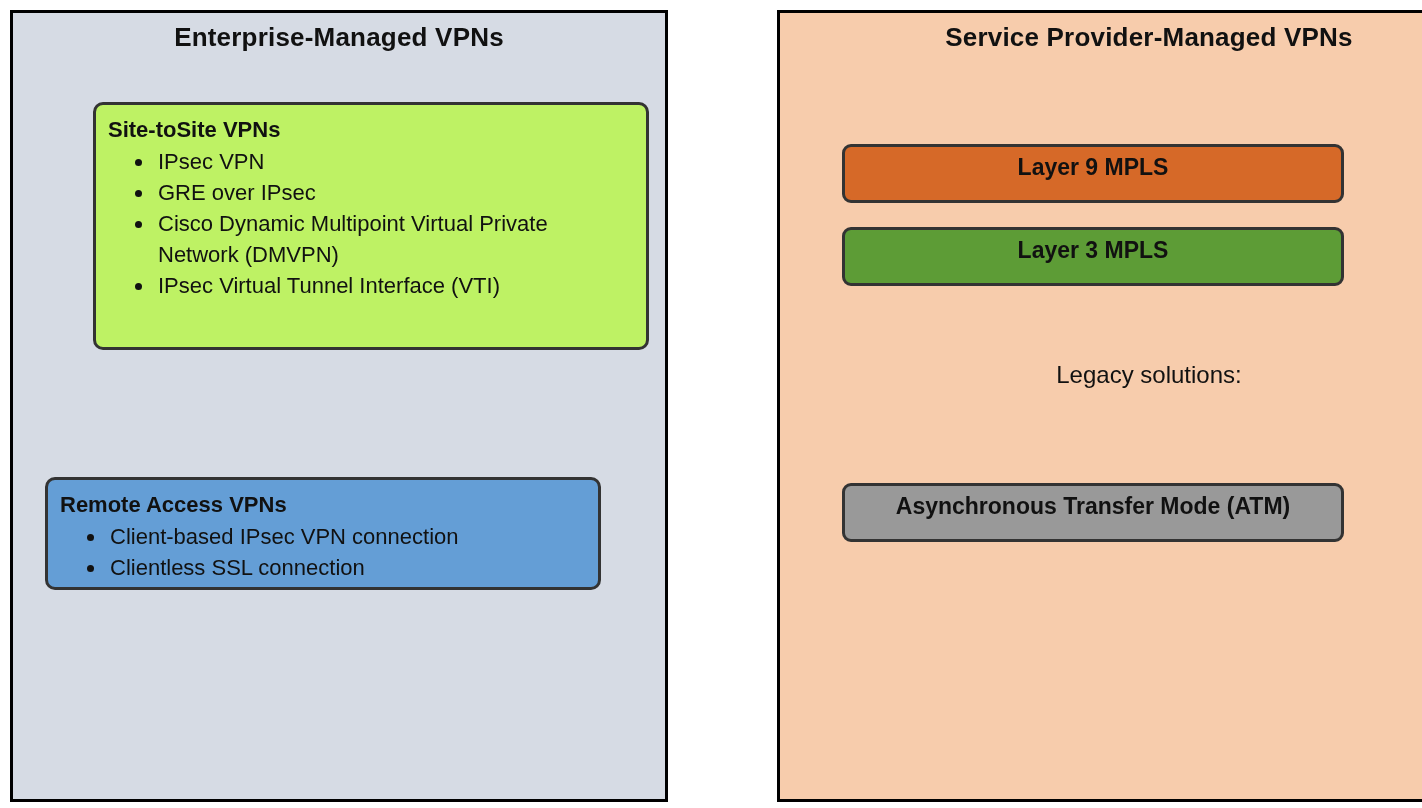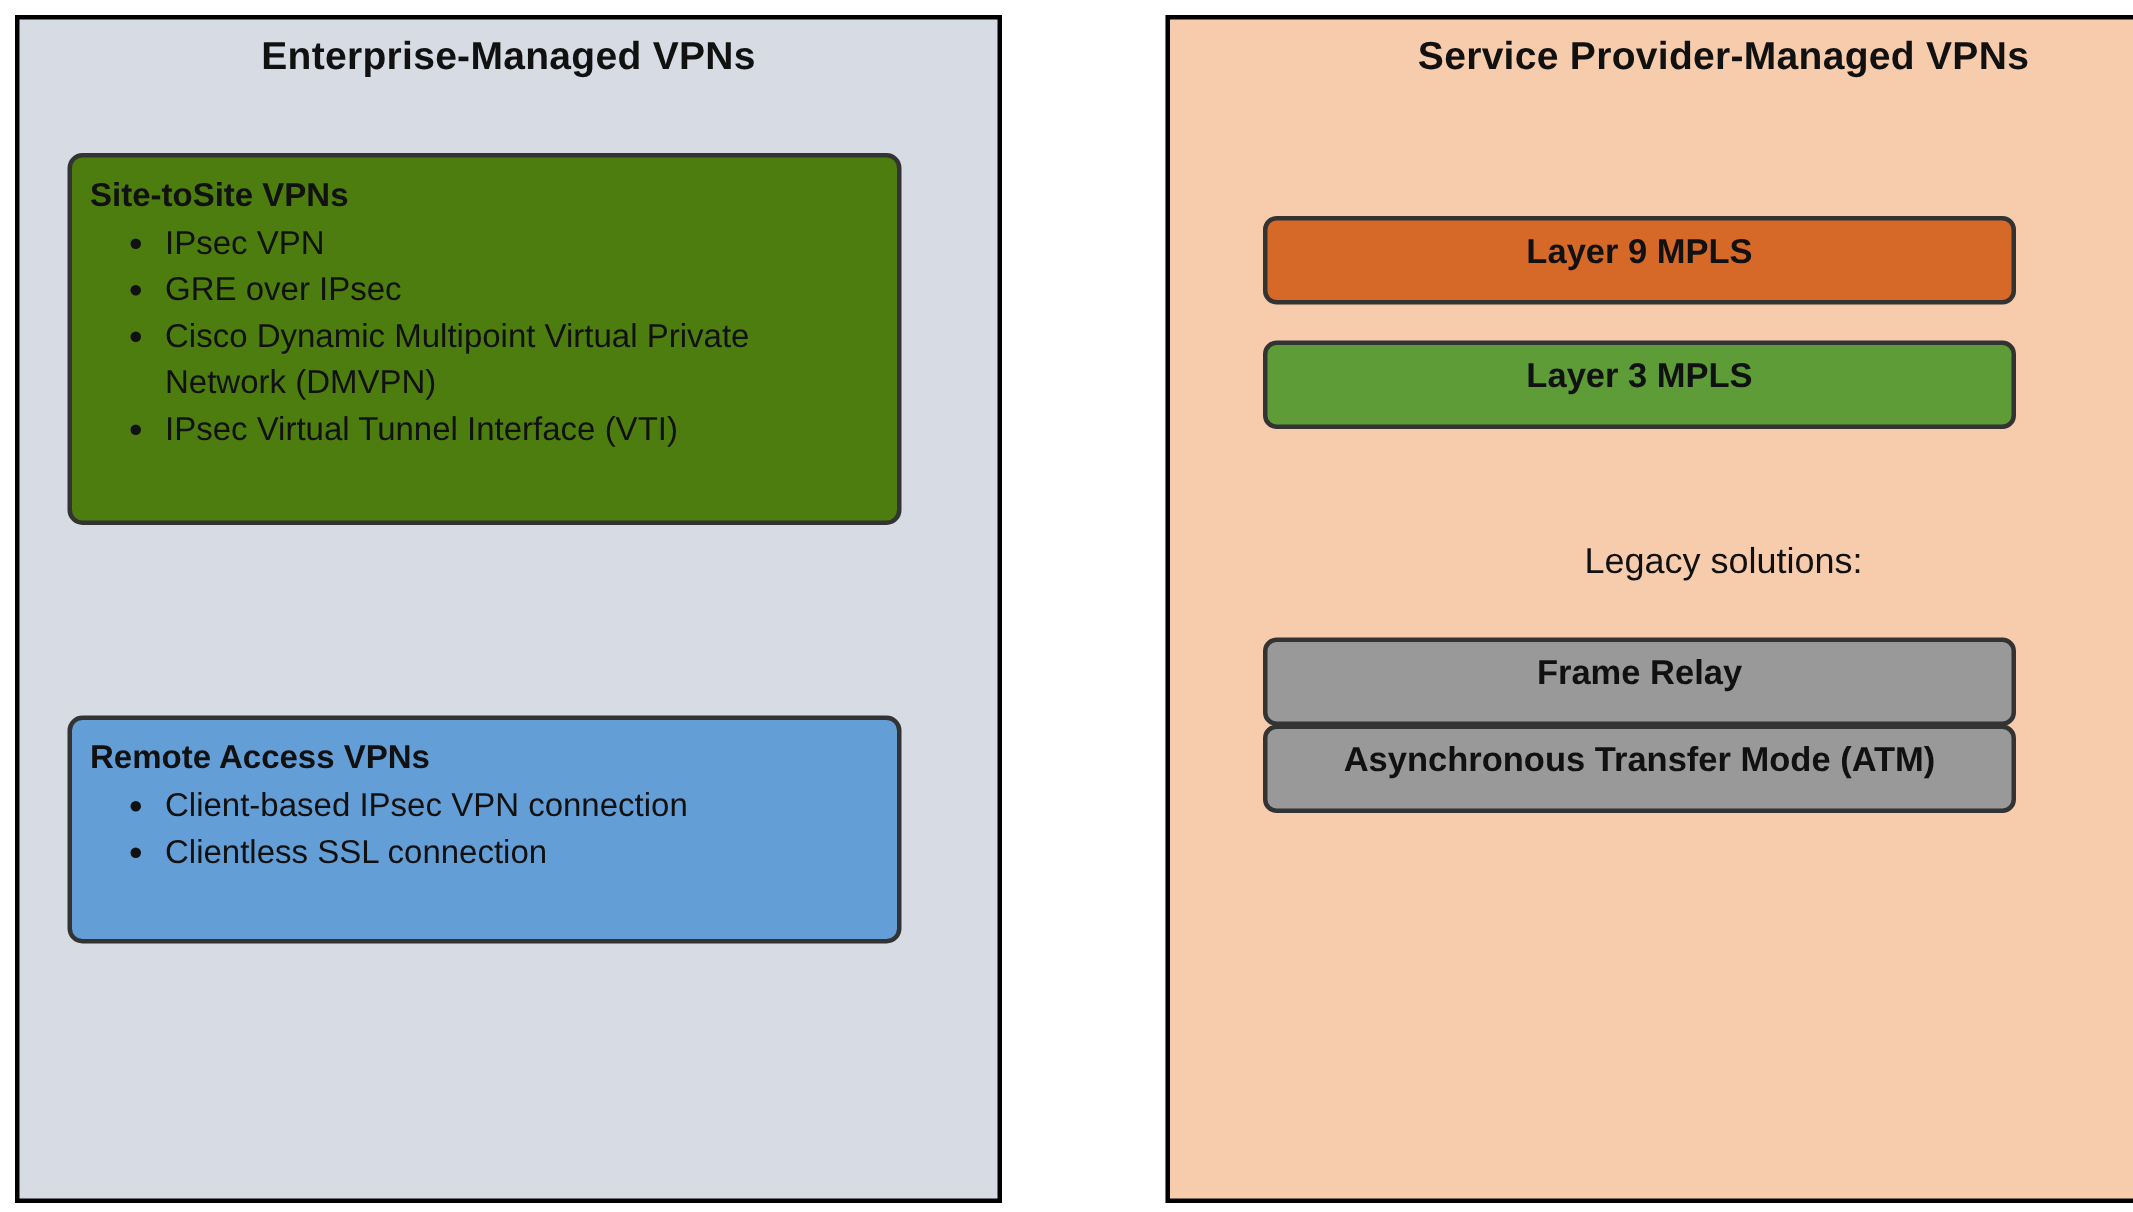--- a/index.html
+++ b/index.html
@@ -28,21 +28,21 @@
   }
   .inner-box {
     position: absolute;
     left: 32px;
     width: 556px;
     border: 3px solid #333333;
     border-radius: 10px;
     padding: 10px 18px 10px 12px;
   }
   .box-gold { top: 89px;  height: 248px; }
-  .box-blue { top: 464px; height: 152px; }
+  .box-blue { top: 464px; height: 113px; }
   .box-header {
     font-weight: bold;
     font-size: 22px;
     line-height: 1.35;
   }
   .inner-box ul {
     list-style: disc;
     margin: 1px 0 0 0;
     padding-left: 47px;
   }
@@ -76,21 +76,21 @@
     font-size: 24px;
     font-weight: normal;
   }
 </style>
 </head>
 <body>
 
 <div class="panel panel-left" style="background-color: rgb(214, 219, 228);">
   <div class="panel-title">Enterprise-Managed VPNs</div>
 
-  <div class="inner-box box-gold" style="background-color: #4d7c0f;">
+  <div class="inner-box box-gold" style="background-color: #bef264; margin-left: 48px;">
     <div class="box-header">Site-toSite VPNs</div>
     <ul>
 
         <li>IPsec VPN</li>
 
         <li>GRE over IPsec</li>
 
         <li>Cisco Dynamic Multipoint Virtual Private Network (DMVPN)</li>
 
         <li>IPsec Virtual Tunnel Interface (VTI)</li>
@@ -110,16 +110,15 @@
 
 <div class="panel panel-right" style="background-color: rgb(247, 204, 172);">
   <div class="panel-title">Service Provider-Managed VPNs</div>
 
   <div class="bar bar-layer2" style="background-color: rgb(214, 105, 40);">Layer 9 MPLS</div>
 
   <div class="bar bar-layer3" style="background-color: rgb(93, 156, 54);">Layer 3 MPLS</div>
 
   <div class="legacy-label">Legacy solutions:</div>
 
-  <div class="bar bar-frame" style="background-color: rgb(153, 153, 153);">Frame Relay</div>
 
   <div class="bar bar-atm" style="background-color: rgb(153, 153, 153);">Asynchronous Transfer Mode (ATM)</div>
 </div>
 
 </body></html>

